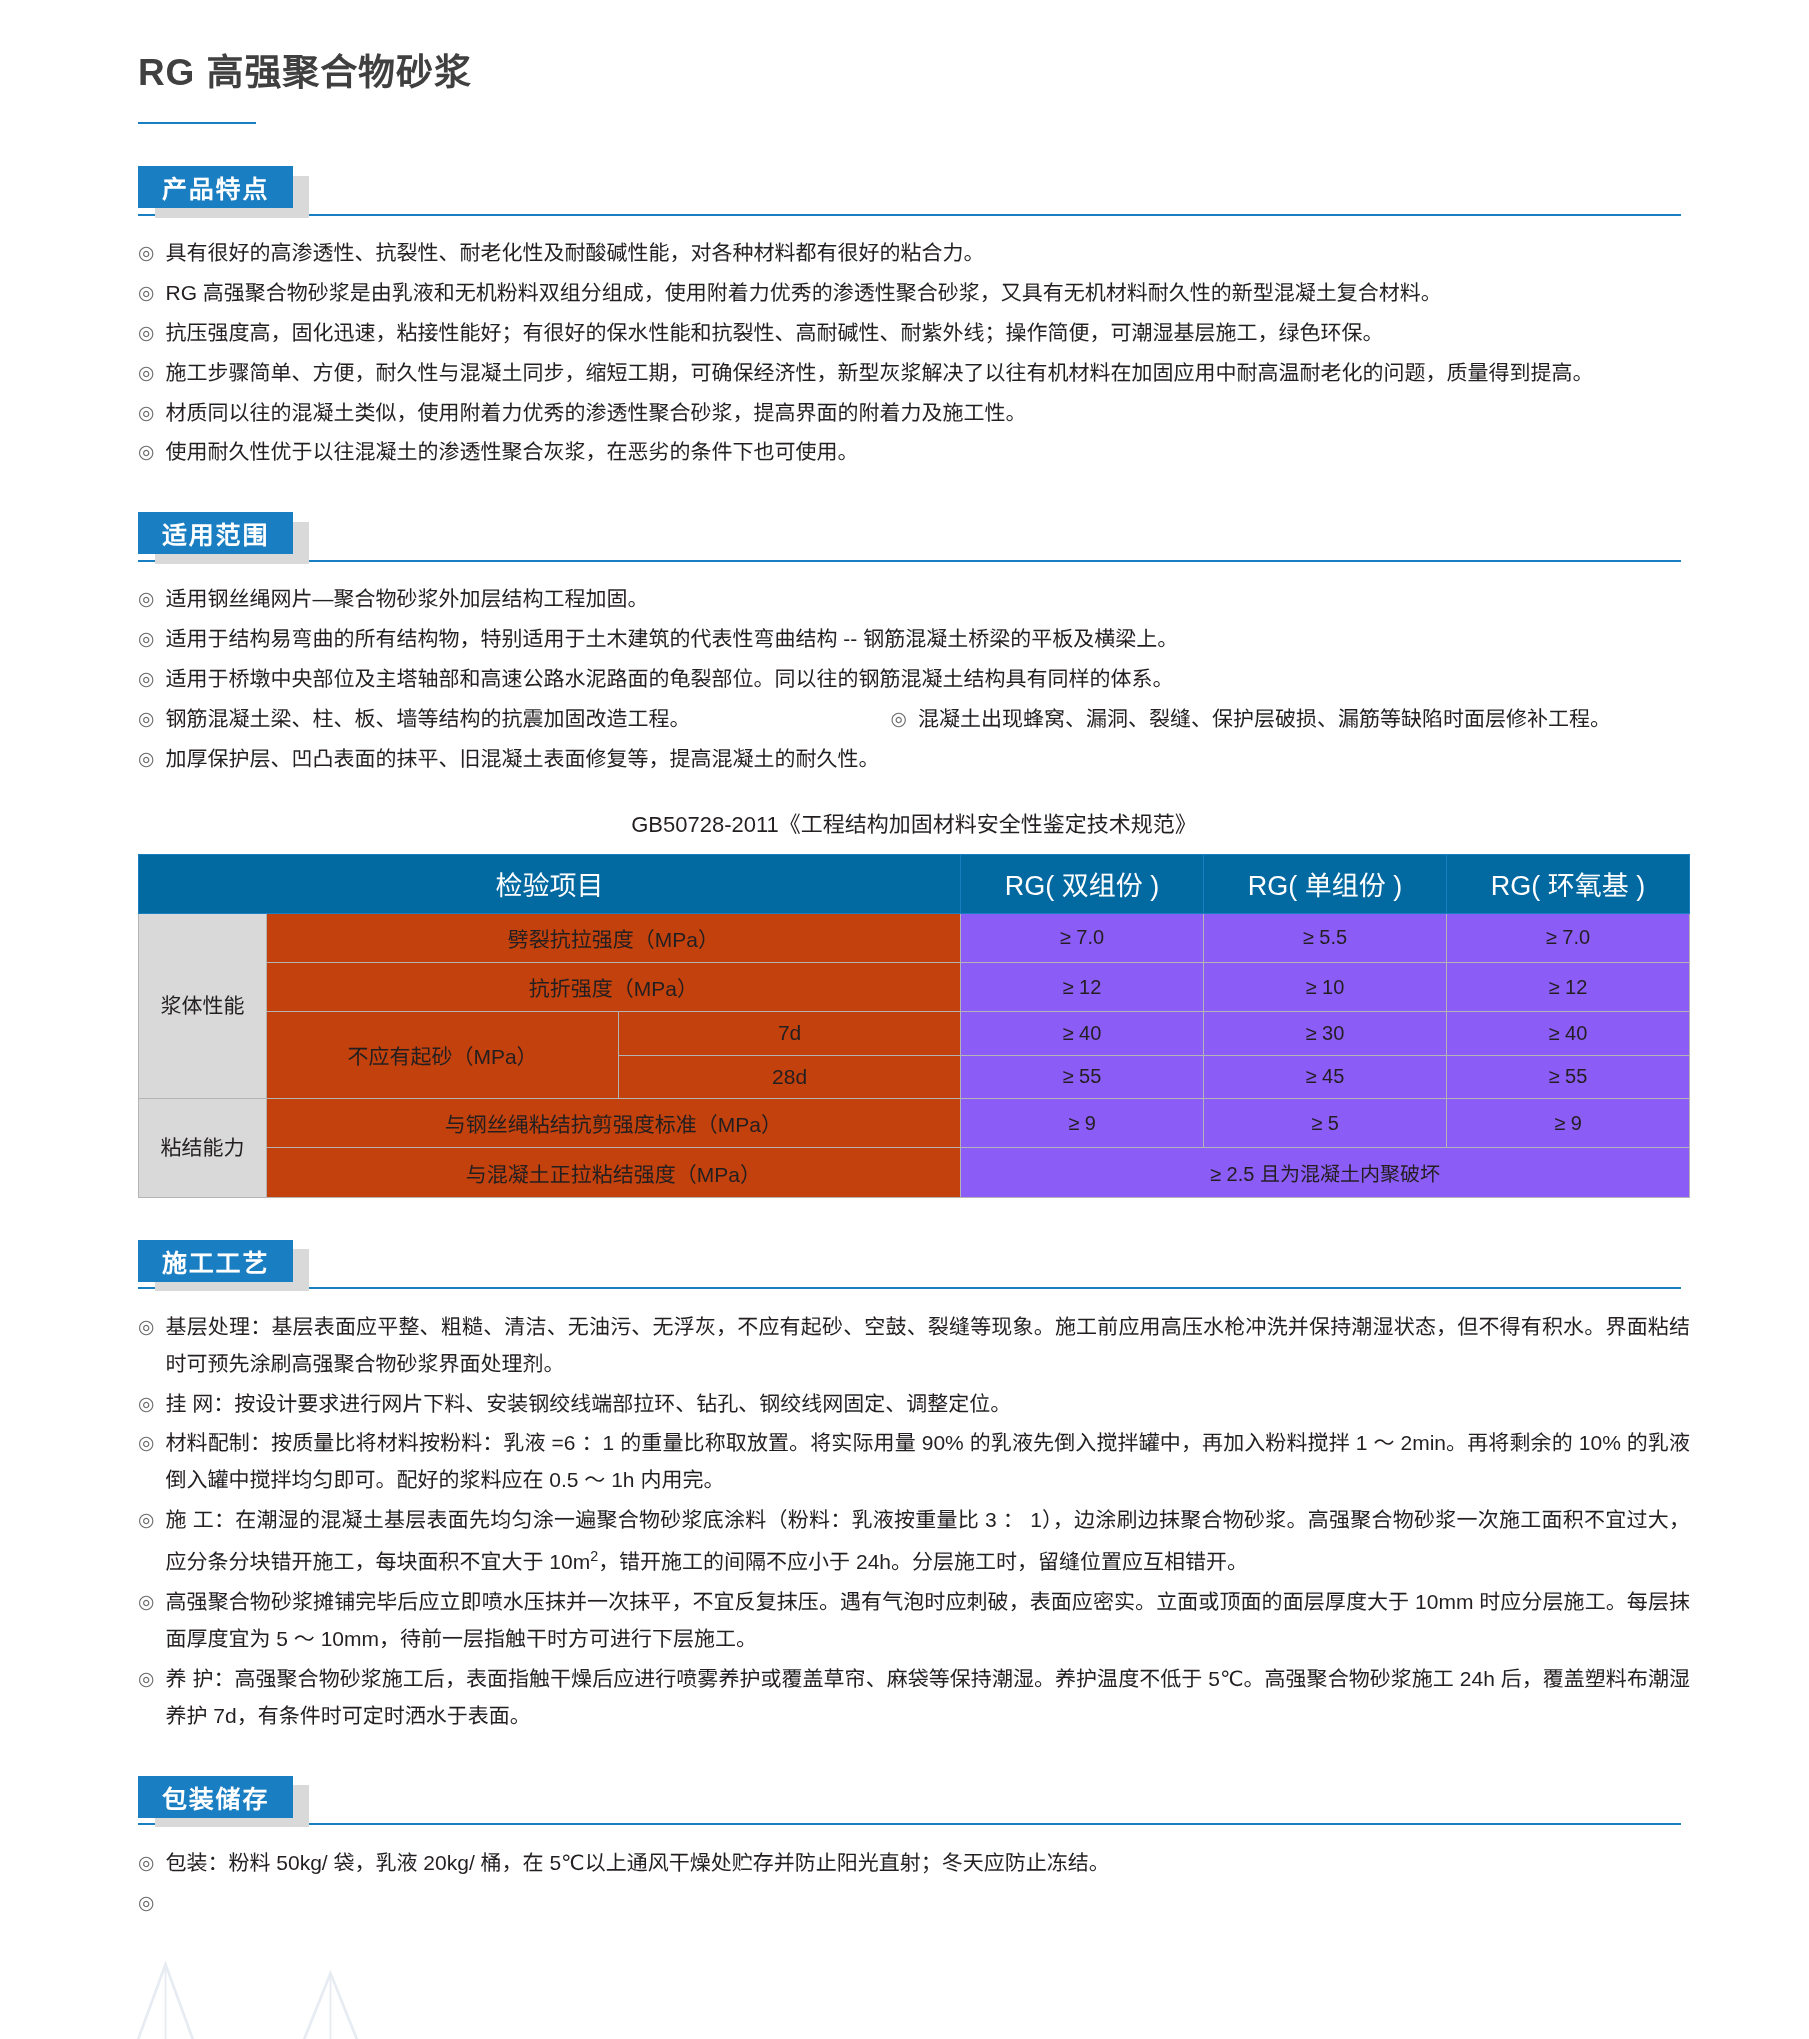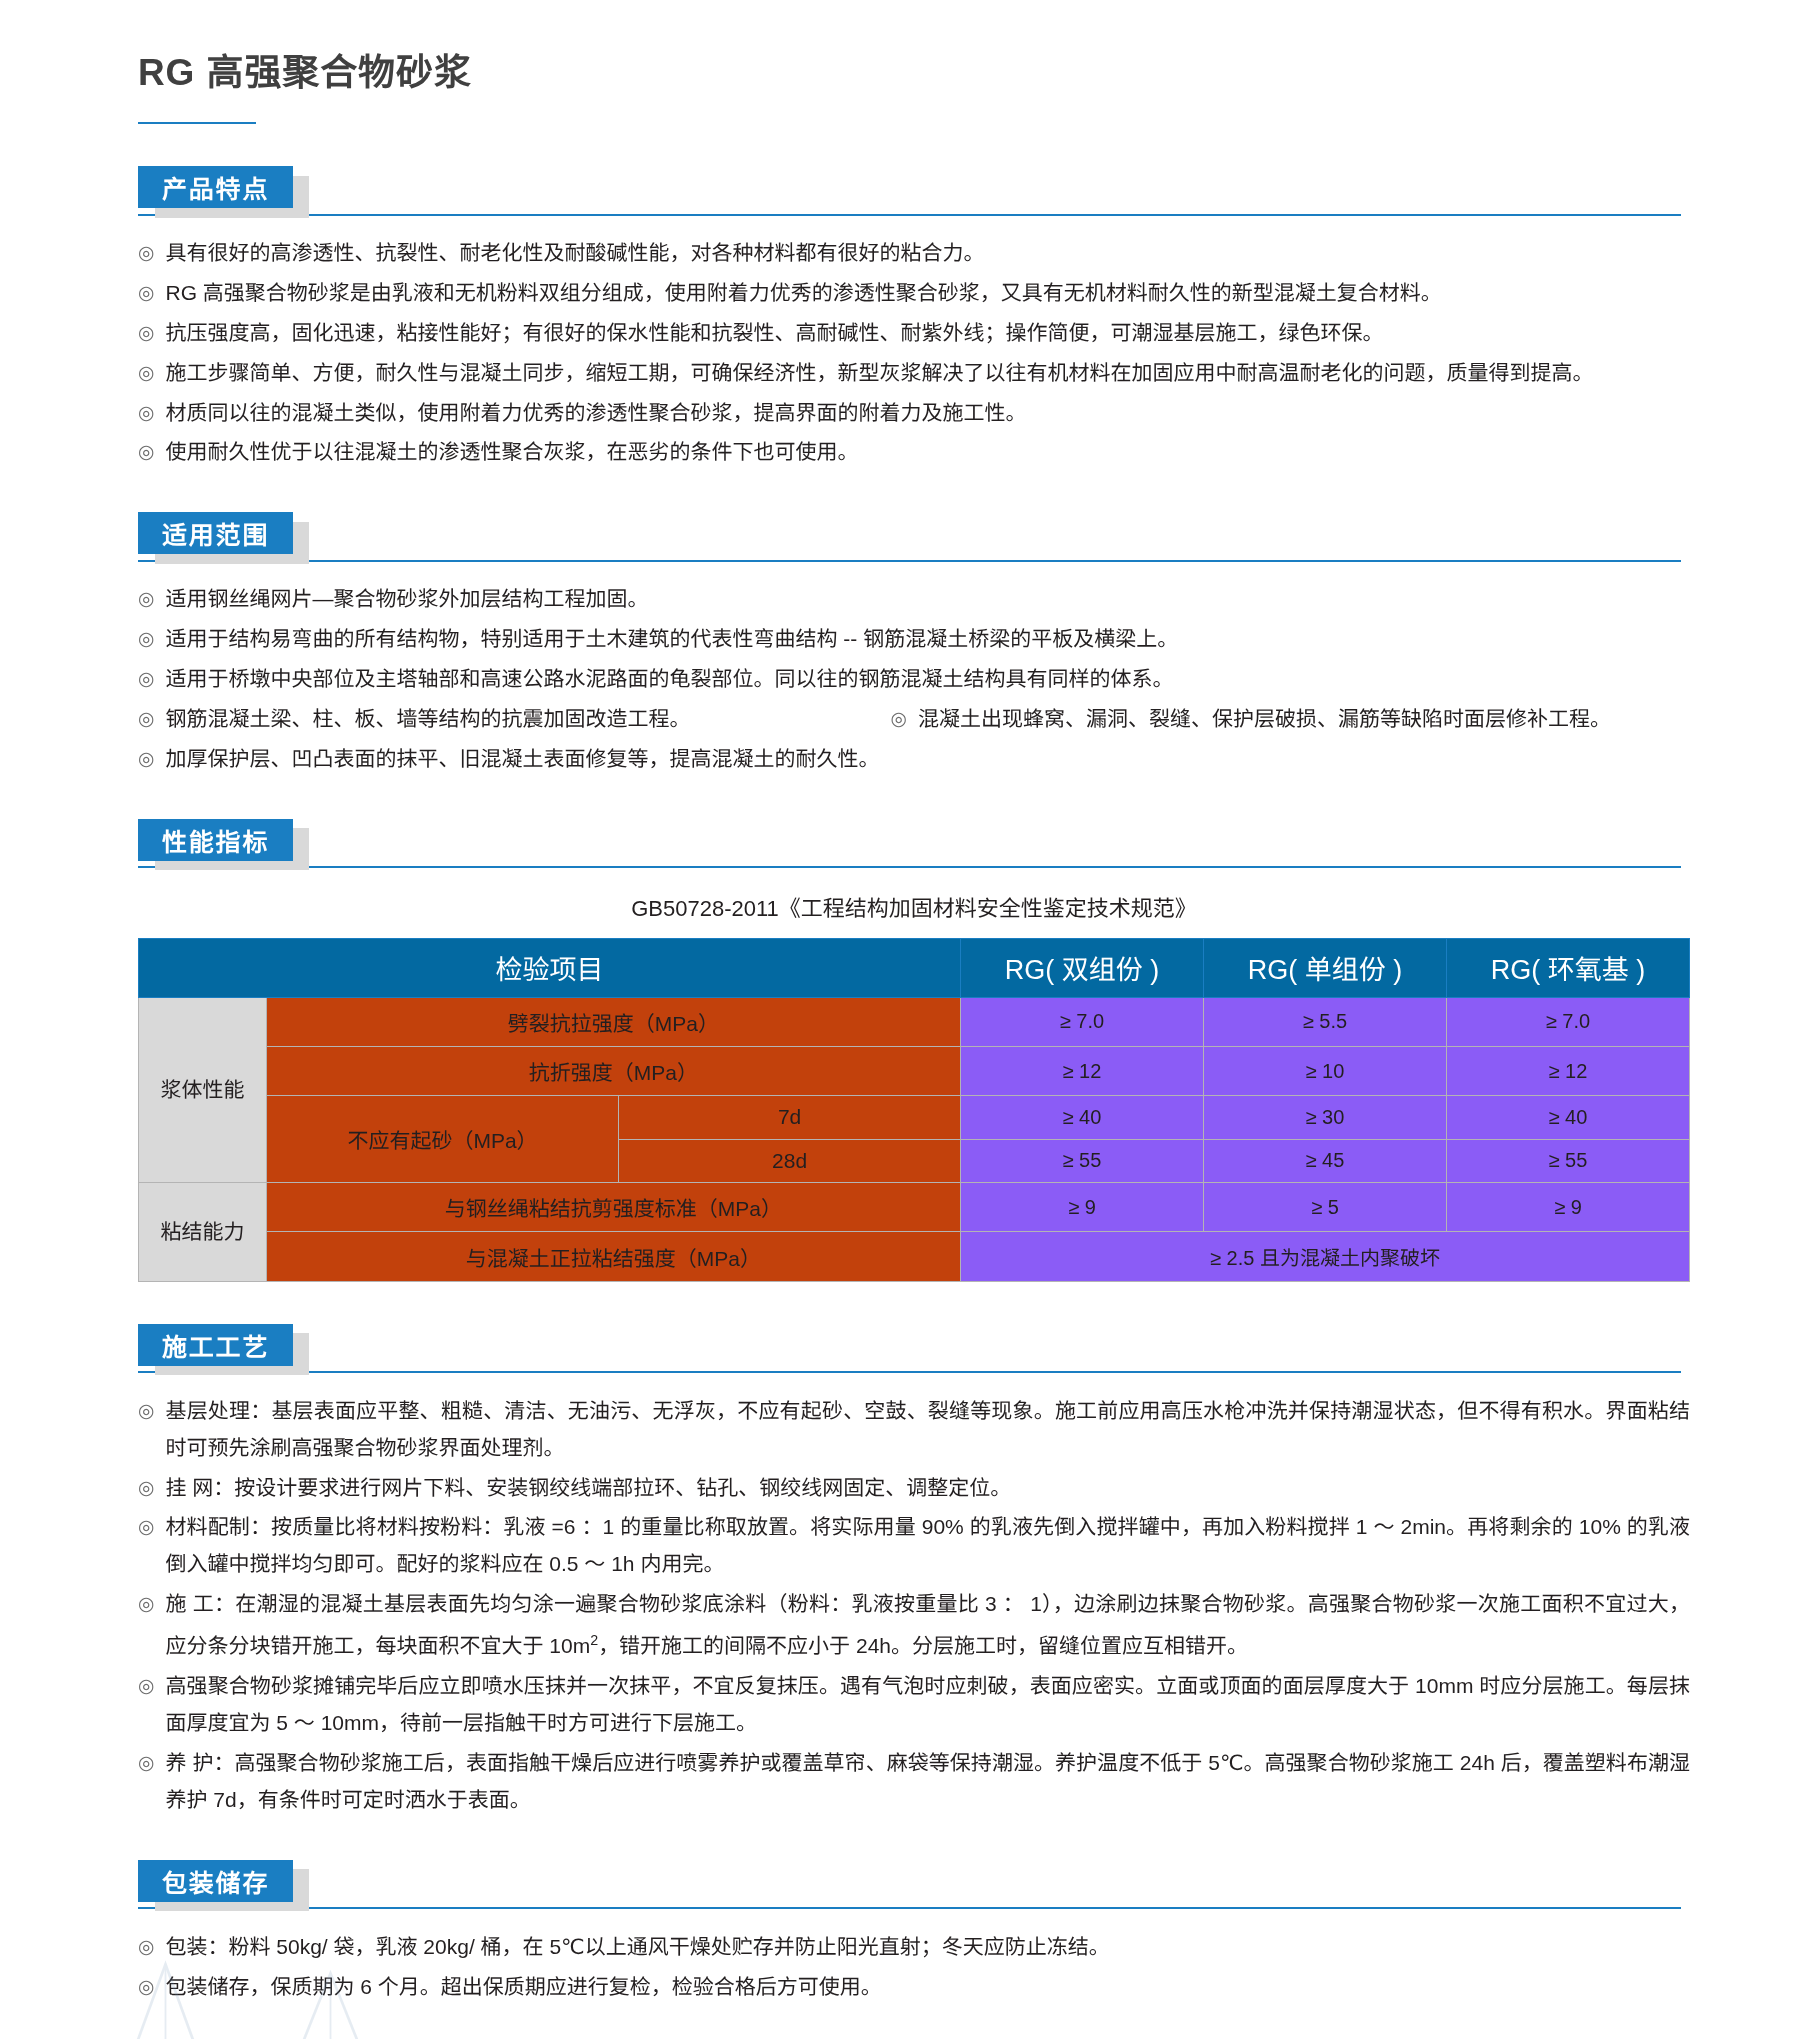--- a/index.html
+++ b/index.html
@@ -226,25 +226,20 @@
         <span class="bullet">◎</span>
         <span>混凝土出现蜂窝、漏洞、裂缝、保护层破损、漏筋等缺陷时面层修补工程。</span>
       </div>
     </div>
     <div class="li">
       <span class="bullet">◎</span>
       <span>加厚保护层、凹凸表面的抹平、旧混凝土表面修复等，提高混凝土的耐久性。</span>
     </div>
   </div>
 
-  <div class="section-head">
-    <div class="tag-shadow" style="left: 16.5px; width: 154px;"></div>
-    <div class="tag">性能指标</div>
-    <div class="rule"></div>
-  </div>
 
   <div class="table-caption">GB50728-2011《工程结构加固材料安全性鉴定技术规范》</div>
 
   <table class="perf">
     <thead>
       <tr>
         <th colspan="3" style="width:707px;">检验项目</th>
         <th style="width:209px;">RG( 双组份 )</th>
         <th style="width:209px;">RG( 单组份 )</th>
         <th style="width:209px;">RG( 环氧基 )</th>
@@ -330,21 +325,20 @@
     <div class="rule"></div>
   </div>
 
   <div class="list" style="margin-bottom:37px;">
     <div class="li">
       <span class="bullet">◎</span>
       <span>包装：粉料 50kg/ 袋，乳液 20kg/ 桶，在 5℃以上通风干燥处贮存并防止阳光直射；冬天应防止冻结。</span>
     </div>
     <div class="li">
       <span class="bullet">◎</span>
-      <span>包装储存，保质期为 6 个月。超出保质期应进行复检，检验合格后方可使用。</span>
     </div>
   </div>
 
   <svg class="bottom-art" viewBox="0 0 420 120">
     <path d="M20 120 L60 10 L100 120" stroke="#7a9bbd" stroke-width="3" fill="none"></path>
     <path d="M60 10 L60 120" stroke="#7a9bbd" stroke-width="2" fill="none"></path>
     <path d="M200 120 L240 20 L280 120" stroke="#7a9bbd" stroke-width="3" fill="none"></path>
     <path d="M240 20 L240 120" stroke="#7a9bbd" stroke-width="2" fill="none"></path>
     <path d="M0 112 L420 112" stroke="#7a9bbd" stroke-width="2" fill="none"></path>
   </svg>

